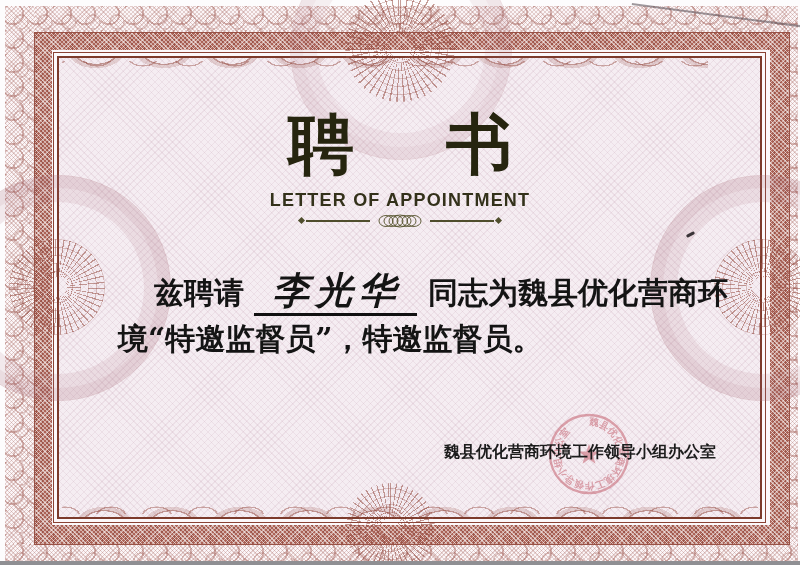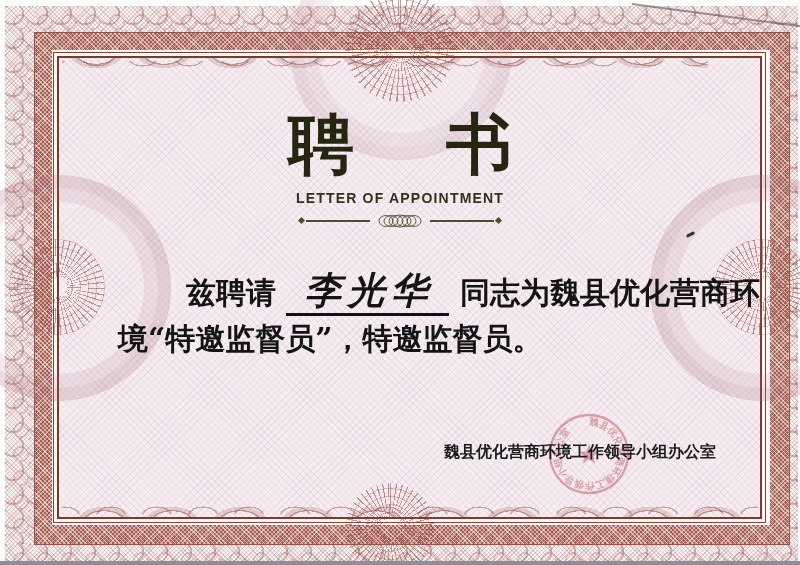--- a/index.html
+++ b/index.html
@@ -83,34 +83,34 @@
   }
   
   .title-row{
     position:absolute; left:0; top:110px; width:800px; z-index:6;
     display:flex; justify-content:center; gap:92px;
     font-weight:700; font-size:66px; line-height:1.05; color:#26250f;
   }
   .subtitle{
     position:absolute; left:0; top:190px; width:800px; z-index:6;
     text-align:center; font-family:"Liberation Sans","DejaVu Sans",sans-serif;
-    font-weight:700; font-size:14px; letter-spacing:1.2px; color:#33311a;
+    font-weight:700; font-size:18px; letter-spacing:1.2px; color:#33311a;
   }
   .flourish{position:absolute; left:0; top:214px; width:800px; z-index:6;
     display:flex; align-items:center; justify-content:center; gap:7px;}
   .fl-line{width:64px; height:0; border-top:2px solid #4f4d2c; position:relative;}
   .fl-line.left::before,.fl-line.right::after{
     content:''; position:absolute; top:-4px; width:5px; height:5px; background:#4f4d2c; transform:rotate(45deg);}
   .fl-line.left::before{left:-7px;}
   .fl-line.right::after{right:-7px;}
   .body-text{
     position:absolute; left:118px; top:270px; width:600px; z-index:6;
     font-weight:700; font-size:30px; line-height:46px; color:#141414;
   }
-  .body-line1{padding-left:68px; white-space:nowrap;}
+  .body-line1{padding-left:36px; white-space:nowrap;}
   .appointee-name{
     font-style:italic; font-size:37px; letter-spacing:6px; line-height:1;
     padding:0 16px 1px 18px; border-bottom:3px solid #111;
   }
   .issuer{
     position:absolute; left:400px; top:442px; width:360px; z-index:6;
     text-align:center; font-weight:700; font-size:16px; color:#1c1c1c;
   }
   .date{
     position:absolute; left:430px; top:478px; width:300px; z-index:6;

